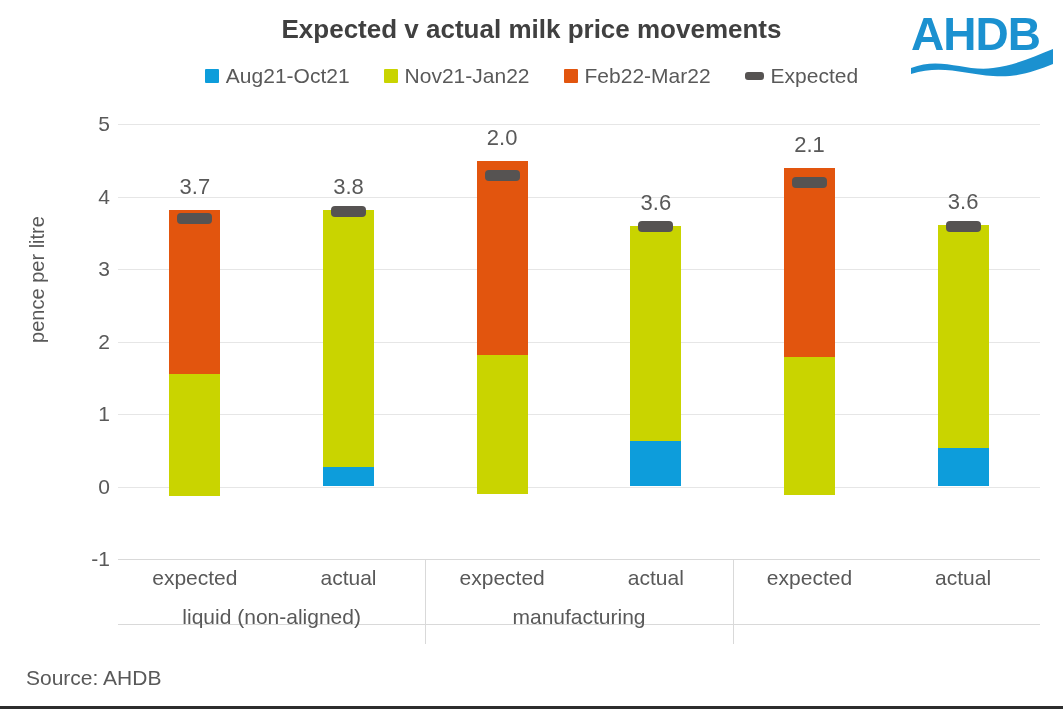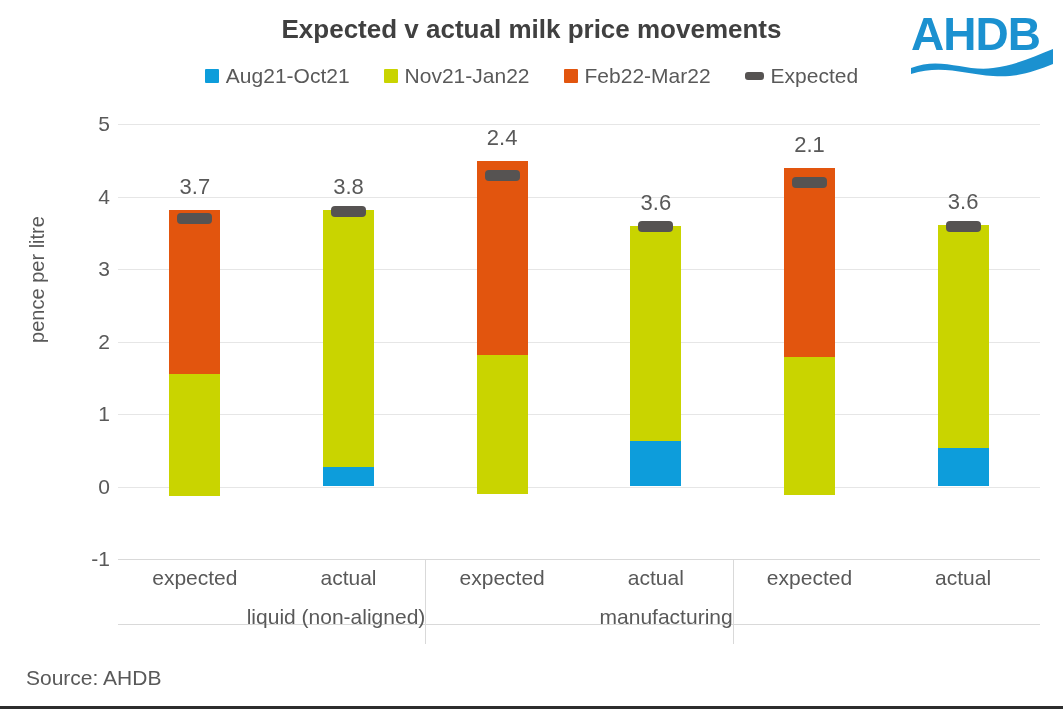--- a/index.html
+++ b/index.html
@@ -173,21 +173,21 @@
     text-align: center;
     white-space: nowrap;
   }
   .cat-main {
     position: absolute;
     top: 45px;
     left: 0;
     width: 100%;
     font-size: 21px;
     color: #595959;
-    text-align: right;
+    text-align: center;
     white-space: nowrap;
   }
 
   
   #footer {
     position: absolute;
     left: 0;
     bottom: 0;
     width: 1063px;
     height: 58px;
@@ -268,21 +268,21 @@
         <div class="seg" style="top: 85.55px; height: 257.375px; background: rgb(201, 212, 0);"></div>
         <div class="overall-marker" style="top: 82px; left: 8px;"></div>
       </div>
       <div class="bar-total-label" style="left: 195.5px; top: 49.55px;">3.8</div>
       <div class="bar" style="left: 358.667px; top: 0px; height: 435px;">
         <div class="seg" style="top: 362.5px; height: 7.25px; background: rgb(13, 157, 219);"></div>
         <div class="seg" style="top: 230.55px; height: 139.2px; background: rgb(201, 212, 0);"></div>
         <div class="seg" style="top: 36.975px; height: 193.575px; background: rgb(226, 85, 14);"></div>
         <div class="overall-marker" style="top: 45.75px; left: 8px;"></div>
       </div>
-      <div class="bar-total-label" style="left: 349.167px; top: 0.975px;">2.4</div>
+      <div class="bar-total-label" style="left: 349.167px; top: 0.975px;">2.0</div>
       <div class="bar" style="left: 512.333px; top: 0px; height: 435px;">
         <div class="seg" style="top: 316.825px; height: 45.675px; background: rgb(13, 157, 219);"></div>
         <div class="seg" style="top: 102.225px; height: 214.6px; background: rgb(201, 212, 0);"></div>
         <div class="overall-marker" style="top: 96.5px; left: 8px;"></div>
       </div>
       <div class="bar-total-label" style="left: 502.833px; top: 66.225px;">3.6</div>
       <div class="bar" style="left: 666px; top: 0px; height: 435px;">
         <div class="seg" style="top: 362.5px; height: 8.7px; background: rgb(13, 157, 219);"></div>
         <div class="seg" style="top: 233.45px; height: 137.75px; background: rgb(201, 212, 0);"></div>
         <div class="seg" style="top: 43.5px; height: 189.95px; background: rgb(226, 85, 14);"></div>

